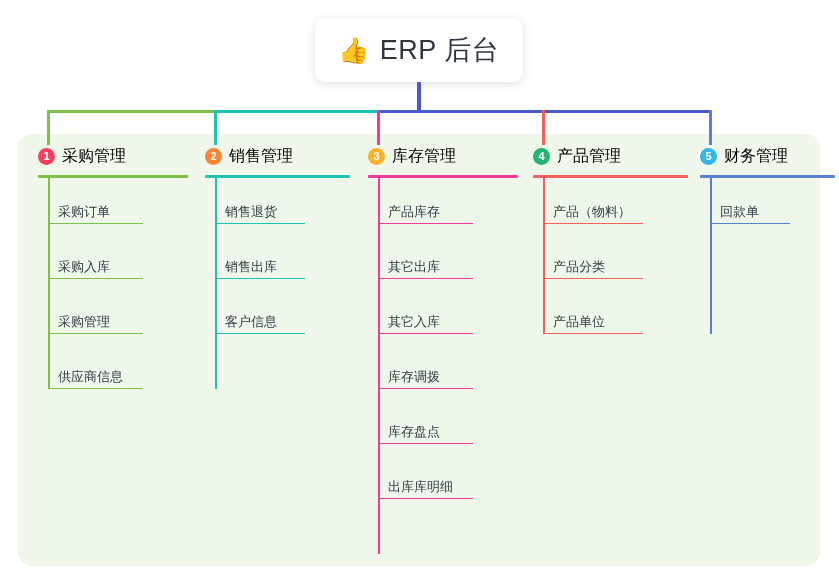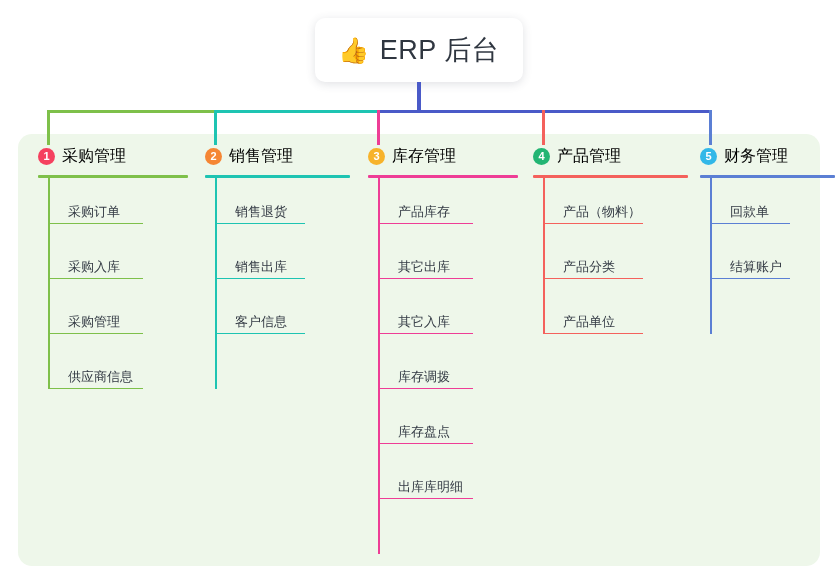--- a/index.html
+++ b/index.html
@@ -49,21 +49,21 @@
     flex:0 0 auto;
   }
   .col-title{font-size:16px;color:#000000;white-space:nowrap;}
   .col-rule{height:3px;margin-top:6px;border-radius:1px;}
 
   
   .items{position:relative;margin-top:0;}
   .spine{position:absolute;left:10px;top:0;width:2px;}
   .item{position:relative;height:55px;}
   .item-label{
-    position:absolute;left:30px;bottom:12px;
+    position:absolute;left:20px;bottom:12px;
     font-size:13px;color:#333a44;white-space:nowrap;
   }
   .item-rule{
     position:absolute;left:10px;bottom:9px;height:1.5px;
   }
 </style>
 </head>
 <body>
 
 <div id="canvas">
@@ -197,21 +197,17 @@
           <span class="badge" style="background: rgb(50, 184, 232);">5</span>
           <span class="col-title">财务管理</span>
         </div>
         <div class="col-rule" style="width: 135px; background: rgb(91, 127, 212);"></div>
         <div class="items">
           <div class="spine" style="background: rgb(91, 127, 212); height: 156px;"></div>
           <div class="item">
             <span class="item-label">回款单</span>
             <div class="item-rule" style="width: 80px; background: rgb(91, 127, 212);"></div>
           </div>
-          <div class="item">
-            <span class="item-label">结算账户</span>
-            <div class="item-rule" style="width: 80px; background: rgb(91, 127, 212);"></div>
-          </div>
         </div>
       </div>
     </div>
 
 </div>
 
 </body></html>

